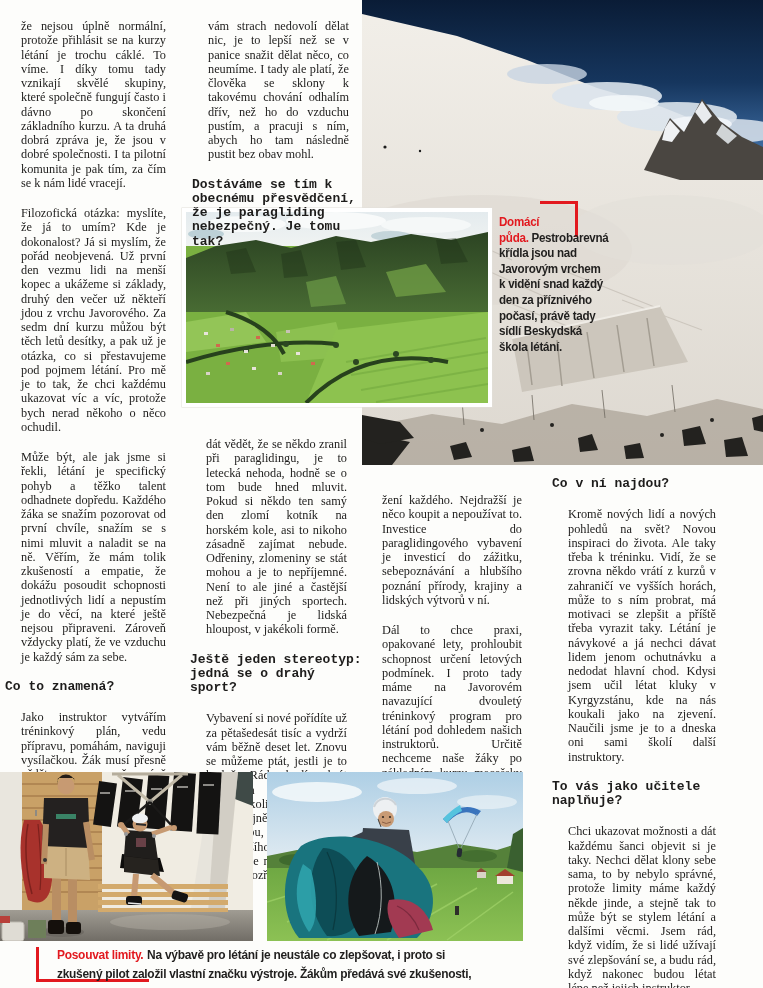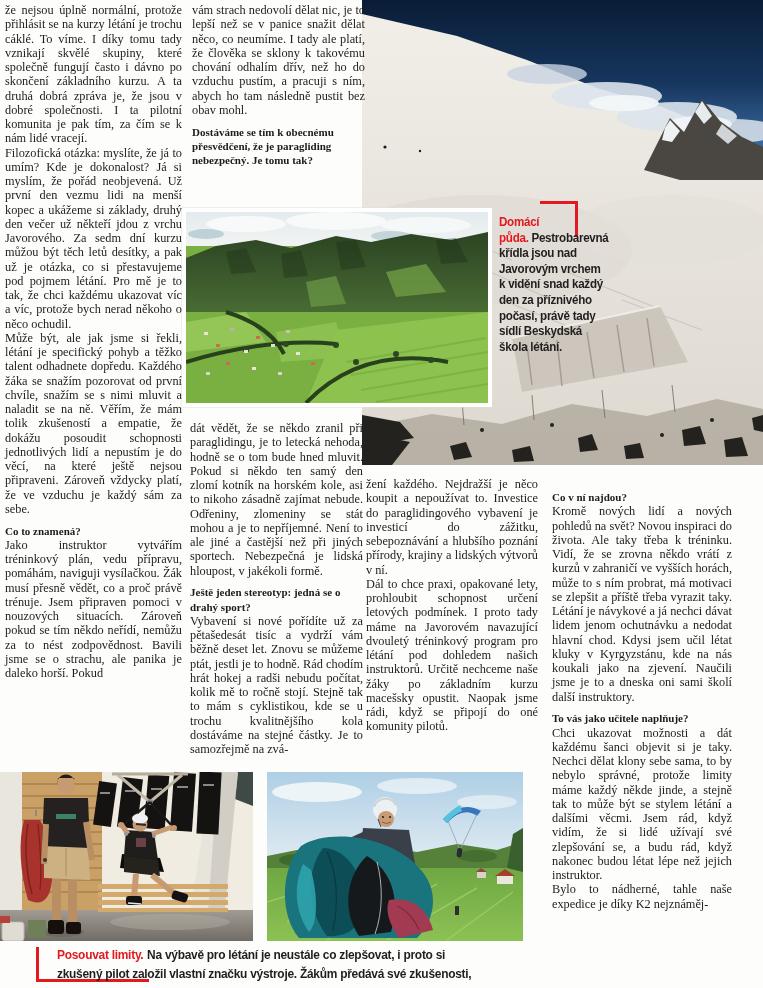--- a/index.html
+++ b/index.html
@@ -3,22 +3,22 @@
 <meta charset="utf-8">
 <style>
   html,body{margin:0;padding:0;background:#888;}
   .page{
     position:relative;width:763px;height:988px;margin:0 auto;
     background:#fdfdfb;overflow:hidden;
     font-family:"Liberation Serif","DejaVu Serif",serif;
     color:#1d1c1b;
   }
   .col{position:absolute;font-size:12.3px;line-height:14.25px;text-align:justify;}
-  .col p{margin:0;}
-  .col h4.q{margin:7.5px 0 0 0;font-size:11px;line-height:14.25px;font-weight:700;text-align:left;}
+  .col p{margin:16px;}
+  .col h4.q{margin:7.5px 0 0 0;font-size:13px;line-height:14.25px;font-weight:700;text-align:left;font-family:Liberation Mono, monospace;}
   .photo{position:absolute;overflow:hidden;}
   .photo svg{display:block;}
   .aerial-frame{position:absolute;background:#ffffff;padding:4px;box-shadow:0 0 0 0.5px #e2e0da;}
   .ovl-caption{
     position:absolute;font-family:"Liberation Sans","DejaVu Sans",sans-serif;
     font-weight:700;font-size:12.5px;line-height:15.6px;color:#201f1e;
     letter-spacing:-0.3px;transform:scaleX(0.93);transform-origin:left top;
   }
   .ovl-caption .lead{color:#e2191f;margin-right:3px;}
   .bottom-caption{
@@ -191,21 +191,21 @@
     <h4 class="q">Ještě jeden stereotyp: jedná se o drahý sport?</h4>
     <p>Vybavení si nové pořídíte už za pětašedesát tisíc a vydrží vám běžně deset let. Znovu se můžeme ptát, jestli je to hodně. Rád chodím hrát hokej a radši nebudu počítat, kolik mě to ročně stojí. Stejně tak to mám s cyklistikou, kde se u trochu kvalitnějšího kola dostáváme na stejné částky. Je to samozřejmě na zvá-</p>
   </div>
 
   <div class="col" style="left:366px;top:477px;width:172px;">
     <p>žení každého. Nejdražší je něco koupit a nepoužívat to. Investice do paraglidingového vybavení je investicí do zážitku, sebepoznávání a hlubšího poznání přírody, krajiny a lidských výtvorů v ní.</p>
     <p>Dál to chce praxi, opakované lety, prohloubit schopnost určení letových podmínek. I proto tady máme na Javorovém navazující dvouletý tréninkový program pro létání pod dohledem našich instruktorů. Určitě nechceme naše žáky po základním kurzu macešsky opustit. Naopak jsme rádi, když se připojí do oné komunity pilotů.</p>
   </div>
 
   <div class="col" style="left:552px;top:477px;width:180px;">
-    <h4 class="q" style="margin-top:13px">Co v ní najdou?</h4>
+    <h4 class="q" style="margin-top:0">Co v ní najdou?</h4>
     <p>Kromě nových lidí a nových pohledů na svět? Novou inspiraci do života. Ale taky třeba k tréninku. Vidí, že se zrovna někdo vrátí z kurzů v zahraničí ve vyšších horách, může to s ním probrat, má motivaci se zlepšit a příště třeba vyrazit taky. Létání je návykové a já nechci dávat lidem jenom ochutnávku a nedodat hlavní chod. Kdysi jsem učil létat kluky v Kyrgyzstánu, kde na nás koukali jako na zjevení. Naučili jsme je to a dneska oni sami školí další instruktory.</p>
     <h4 class="q">To vás jako učitele naplňuje?</h4>
     <p>Chci ukazovat možnosti a dát každému šanci objevit si je taky. Nechci dělat klony sebe sama, to by nebylo správné, protože limity máme každý někde jinde, a stejně tak to může být se stylem létání a dalšími věcmi. Jsem rád, když vidím, že si lidé užívají své zlepšování se, a budu rád, když nakonec budou létat lépe než jejich instruktor.</p>
     <p>Bylo to nádherné, tahle naše expedice je díky K2 nejznáměj-</p>
   </div>
 
   <div class="photo" style="left:0;top:772px;width:253px;height:169px;">
     <svg width="253" height="169" viewBox="0 0 253 169">
       <defs>
         <linearGradient id="floorG" x1="0" y1="0" x2="0" y2="1">

